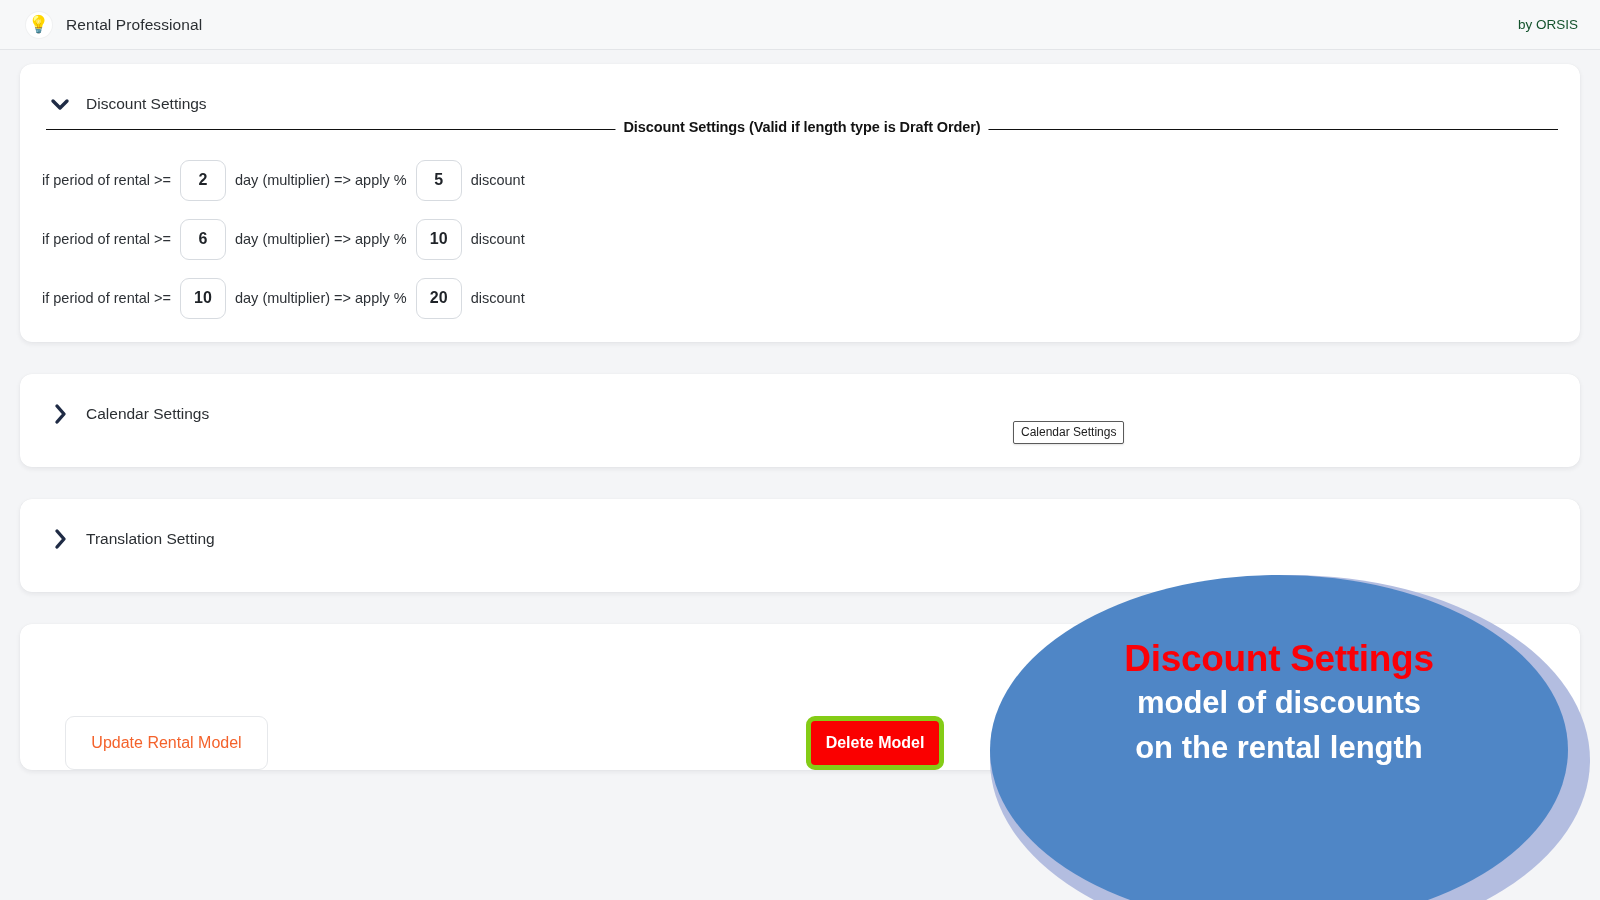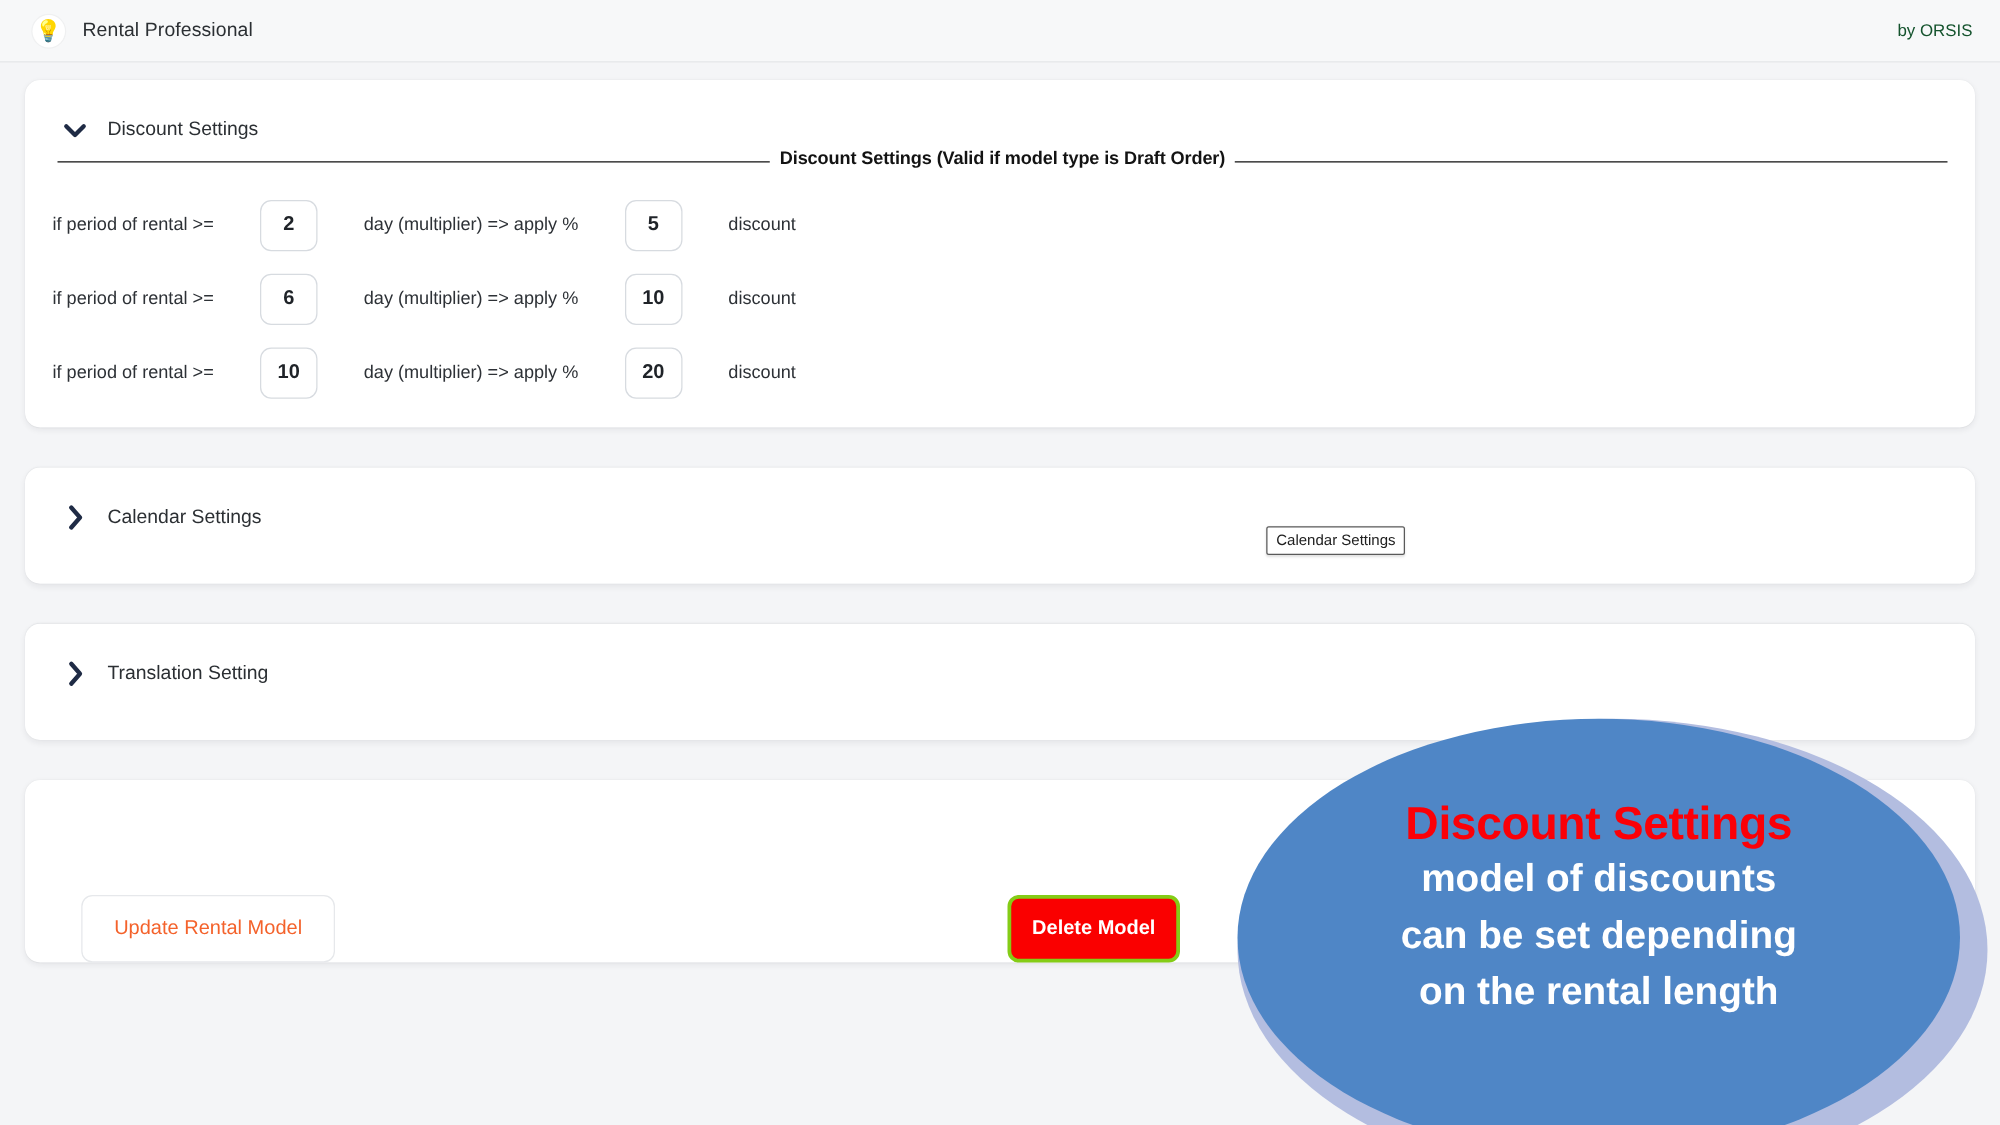--- a/index.html
+++ b/index.html
@@ -112,21 +112,20 @@
   }
 
   .rules { padding: 28px 0 0 22px; }
   .rule-row {
     display: flex;
     align-items: center;
     height: 44px;
     margin-bottom: 15px;
     font-size: 14.5px;
     color: #2d3136;
-    gap: 28px;
   }
   .rule-row:last-child { margin-bottom: 0; }
   .rule-text { white-space: nowrap; }
   .num-input {
     width: 46px;
     height: 41px;
     margin: 0 9px;
     border: 1px solid #d7dbe0;
     border-radius: 9px;
     background: #fff;
@@ -179,21 +178,21 @@
     height: 54px;
     background: #ffffff;
     border: 1px solid #e6e8eb;
     color: #f4622b;
     margin-left: 19px;
   }
   .btn-delete {
     width: 138px;
     height: 54px;
     background: #fa0000;
-    border: 3px solid #84cc16;
+    border: 5px solid #84cc16;
     color: #ffffff;
     font-weight: bold;
     margin-left: 538px;
   }
 
   
   .callout {
     position: absolute;
     left: 990px;
     top: 575px;
@@ -255,21 +254,21 @@
     <div class="acc-head">
       <span class="chev">
         <svg width="24" height="24" viewBox="0 0 24 24" fill="none" stroke="#1f2b45" stroke-width="3.4" stroke-linecap="round" stroke-linejoin="round">
             <polyline points="5,9 12,16 19,9"></polyline>
           </svg>
       </span>
       <span class="acc-title">Discount Settings</span>
     </div>
 
     <div class="fieldset">
-      <span class="legend">Discount Settings (Valid if model type is Draft Order)</span>
+      <span class="legend">Discount Settings (Valid if length type is Draft Order)</span>
     </div>
 
     <div class="rules">
 
       <div class="rule-row">
         <span class="rule-text">if period of rental &gt;=</span>
         <input class="num-input" type="text" value="2" style="">
         <span class="rule-text">day (multiplier) =&gt; apply %</span>
         <input class="num-input" type="text" value="5" style="">
         <span class="rule-text">discount</span>
@@ -322,16 +321,15 @@
     <button class="btn btn-delete">Delete Model</button>
   </div>
 
 </div>
 
 <div class="callout">
   <div class="callout-halo"></div>
   <div class="callout-body">
     <div class="callout-title">Discount Settings</div>
     <div class="callout-line">model of discounts</div>
-    <div class="callout-line">can be set depending</div>
     <div class="callout-line">on the rental length</div>
   </div>
 </div>
 
 </body></html>

